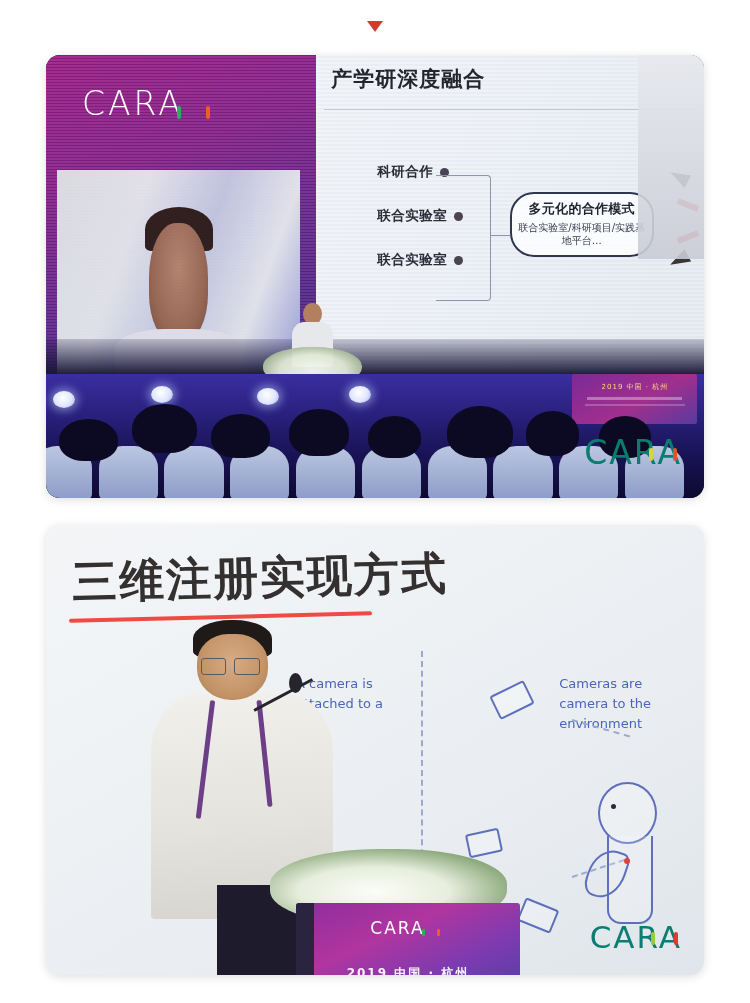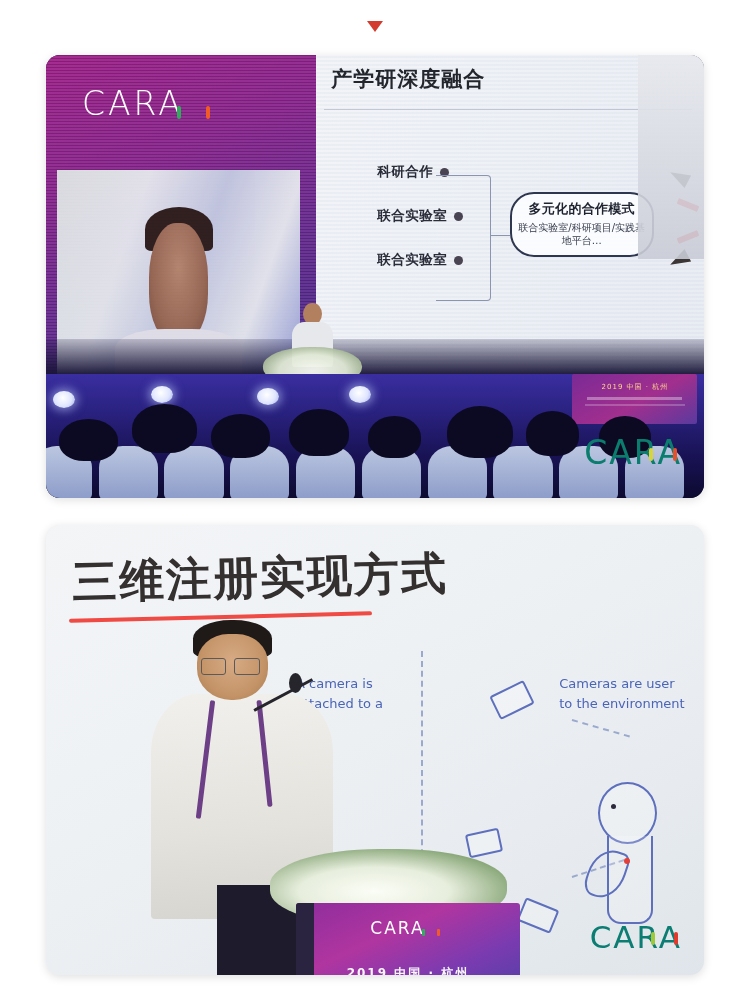--- a/index.html
+++ b/index.html
@@ -482,21 +482,21 @@
 
 <div class="photo" id="photo-two">
   <div class="p2-screen">
 
     <div class="p2-title">三维注册实现方式</div>
     <div class="p2-title-rule"></div>
 
     <div class="p2-divider"></div>
 
     <div class="p2-textL">A camera is attached to a user</div>
-    <div class="p2-textR">Cameras are user to the environment</div>
+    <div class="p2-textR">Cameras are camera to the environment</div>
 
     <div class="p2-cam p2-cam-a"></div>
     <div class="p2-cam p2-cam-b"></div>
     <div class="p2-cam p2-cam-c"></div>
     <div class="p2-cam p2-cam-d"></div>
     <div class="p2-guide p2-g1"></div>
     <div class="p2-guide p2-g2"></div>
 
     <div class="p2-figure">
       <div class="p2-fig-head"></div>

